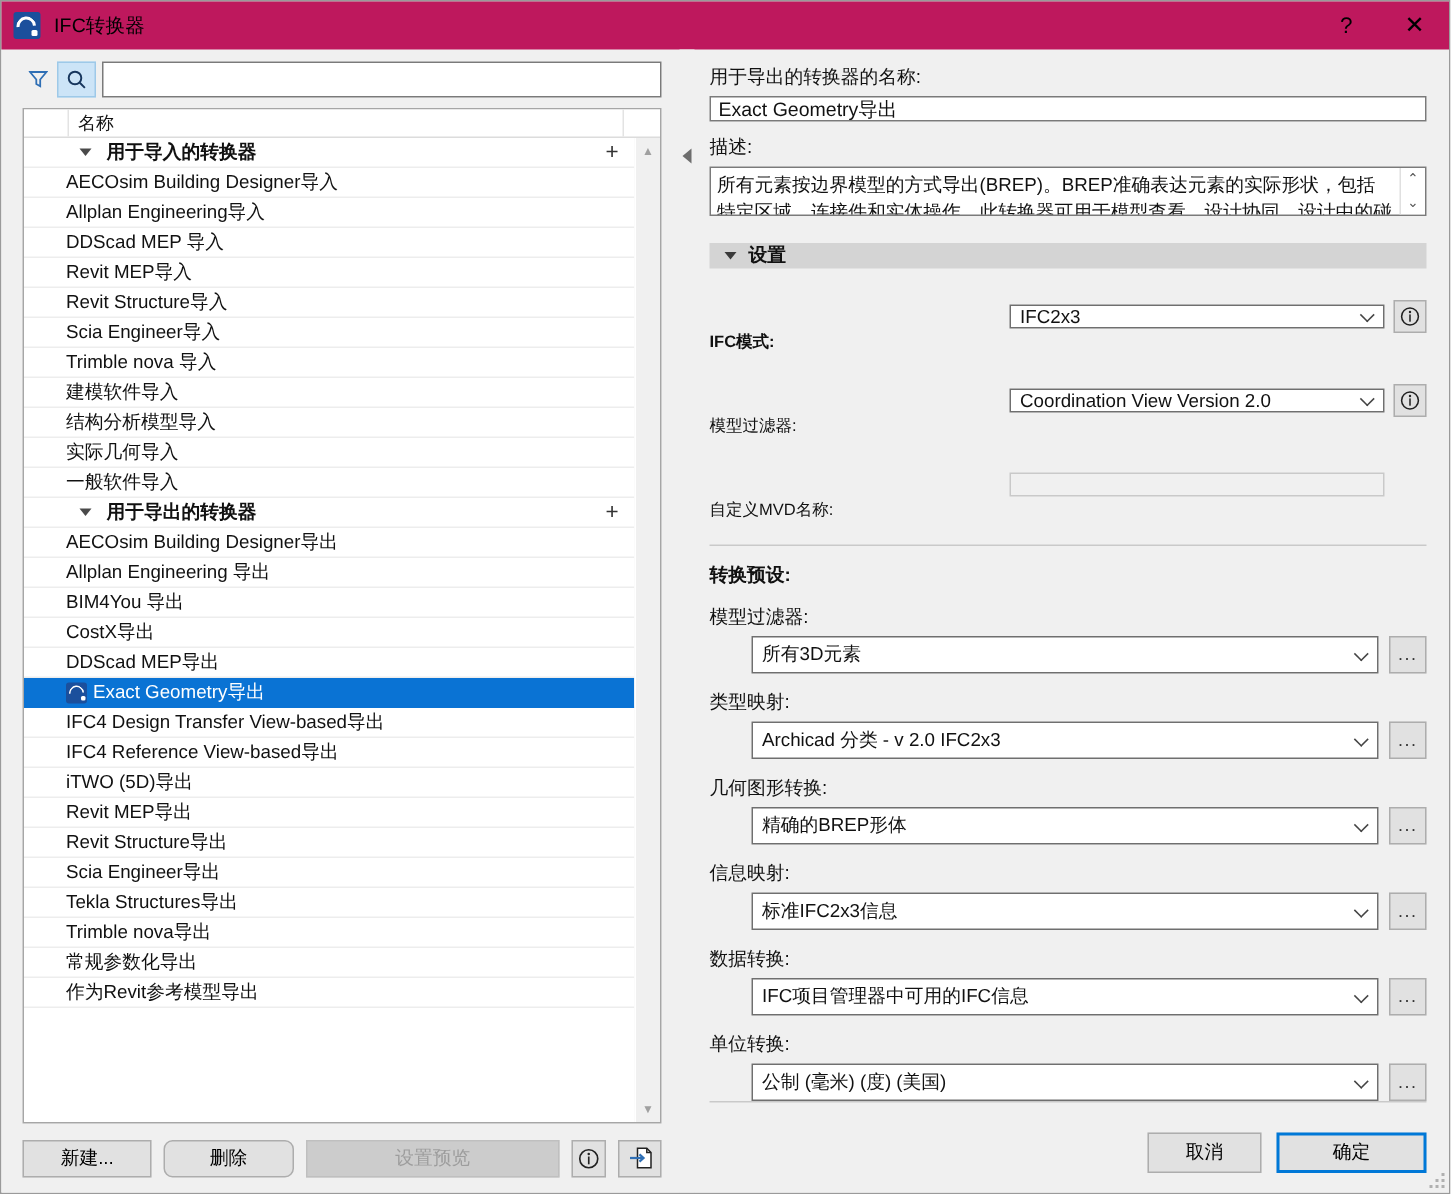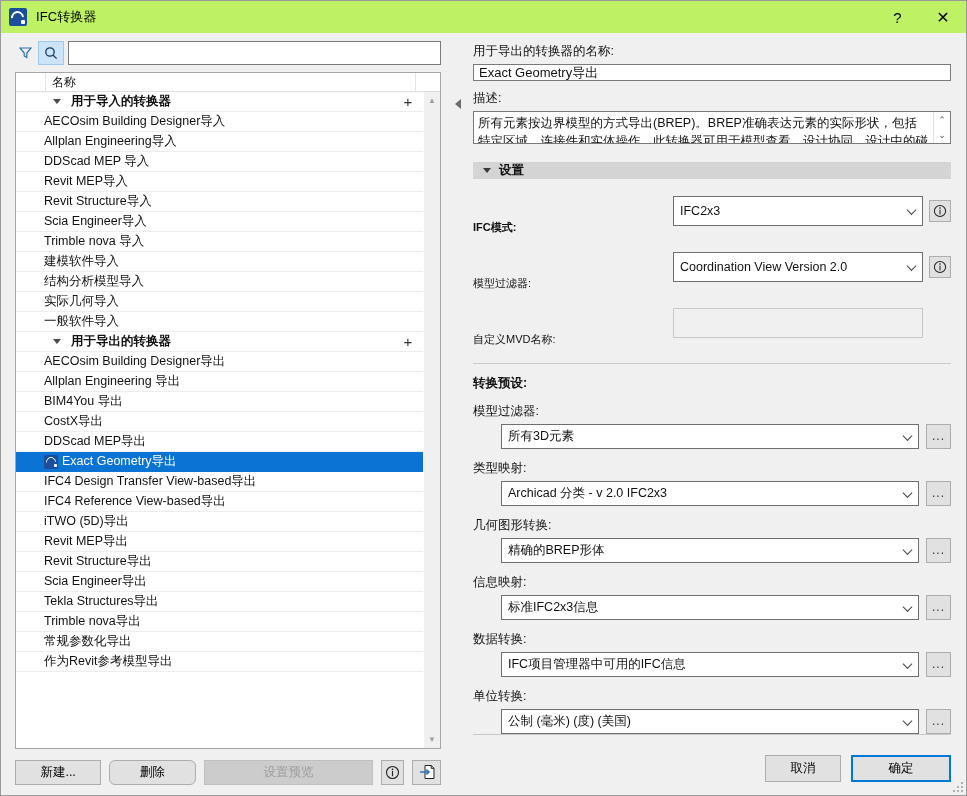--- a/index.html
+++ b/index.html
@@ -14,21 +14,21 @@
     position: relative;
     width: 967px; height: 796px;
     background: #f0f0f0;
     border: 1px solid #9a9a9a;
     display: flex; flex-direction: column;
   }
 
   
   .titlebar {
     height: 32px; min-height: 32px;
-    background: #bef264;
+    background: #be185d;
     display: flex; align-items: center;
     padding-left: 8px;
     position: relative;
   }
   .app-icon {
     width: 18px; height: 18px;
     background: #1b4f9c;
     border-radius: 2px;
     position: relative; overflow: hidden;
     flex: 0 0 auto;
@@ -324,21 +324,21 @@
     display: flex; align-items: center;
     margin-top: 9px;
   }
   .setting-row .slabel {
     width: 200px; flex: 0 0 200px;
     font-size: 11px; color: #111; margin-top: 32px;
   }
   .setting-row .slabel.bold { font-weight: bold; }
   .select {
     position: relative;
-    height: 30px;
+    height: 16px;
     border: 1px solid #6f6f6f;
     background: #ffffff;
     display: flex; align-items: center;
     padding: 0 22px 0 6px;
     font-size: 12.5px; color: #111;
     white-space: nowrap; overflow: hidden;
   }
   .select.flat {
     border-color: #c9c9c9; background: #f0f0f0;
   }

